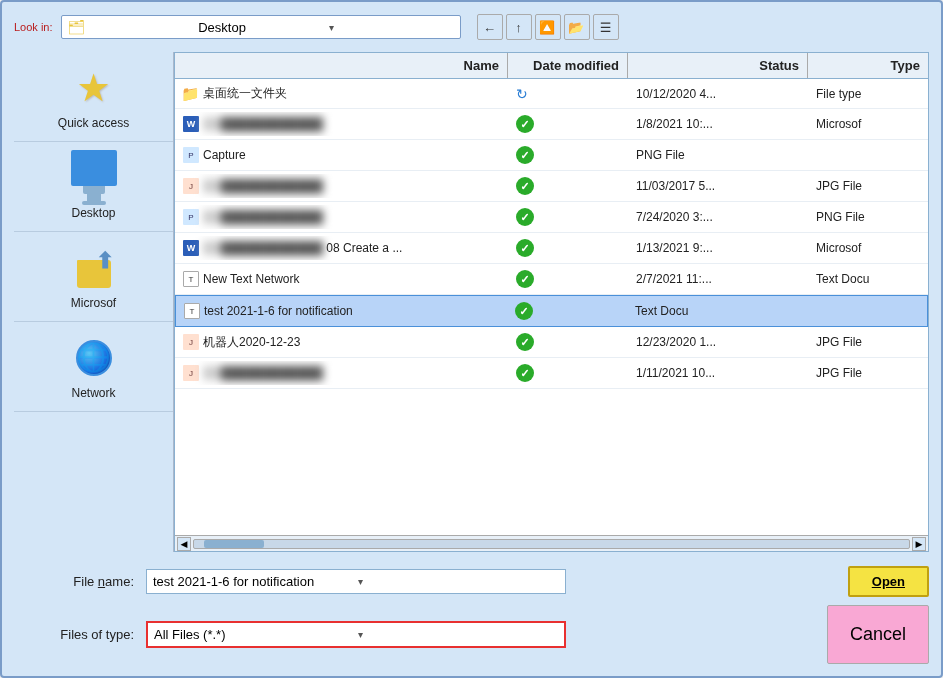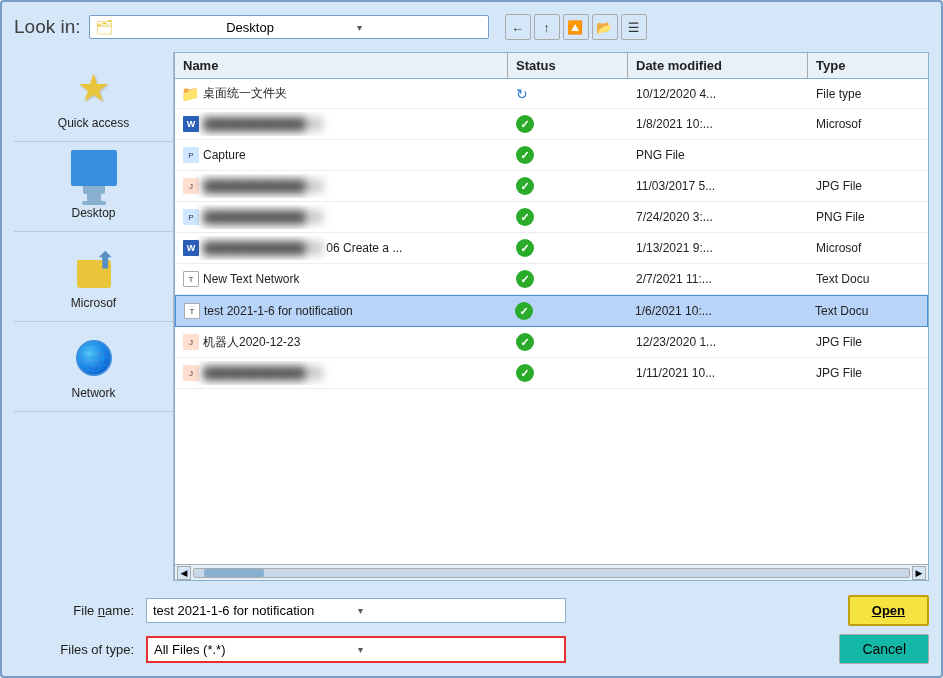--- a/index.html
+++ b/index.html
@@ -24,22 +24,22 @@
       gap: 8px;
       position: relative;
     }
     .top-bar {
       display: flex;
       align-items: center;
       gap: 8px;
       margin-bottom: 4px;
     }
     .look-in-label {
-      font-size: 19px;
-      color: #404040;
+      font-size: 11px;
+      color: #b91c1c;
       white-space: nowrap;
     }
     .look-in-dropdown {
       display: flex;
       align-items: center;
       background: white;
       border: 1px solid #7a9cc8;
       border-radius: 2px;
       padding: 3px 6px;
       flex: 1;
@@ -150,20 +150,21 @@
       overflow: hidden;
     }
     
     .file-list-container {
       flex: 1;
       background: white;
       border: 1px solid #8ab0d0;
       display: flex;
       flex-direction: column;
       overflow: hidden;
+      text-align: right;
     }
     .file-list-header {
       display: grid;
       grid-template-columns: 1fr 120px 180px 120px;
       background: #e8f0f8;
       border-bottom: 1px solid #8ab0d0;
     }
     .file-list-header-cell {
       padding: 5px 8px;
       font-weight: bold;
@@ -339,24 +340,24 @@
       background: #f5e342;
       border: 2px solid #c0a010;
       padding: 6px 22px;
       font-size: 13px;
       cursor: pointer;
       font-weight: bold;
       border-radius: 2px;
       text-decoration: underline;
     }
     .cancel-btn {
-      background: #14b8a6;
+      background: #f9a8d4;
       border: 1px solid #aaa;
-      padding: 6px 22px;
-      font-size: 14px;
+      padding: 18px 22px;
+      font-size: 18px;
       cursor: pointer;
       border-radius: 2px;
     }
     .buttons-col {
       display: flex;
       flex-direction: column;
       gap: 6px;
       margin-left: auto;
     }
     .blurred-text {
@@ -434,22 +435,22 @@
             <div style="position:absolute;inset:0;display:flex;align-items:center;justify-content:center;color:rgba(255,255,255,0.3);font-size:28px;">🌐</div>
           </div>
         </div>
         <span class="item-label">Network</span>
       </div>
     </div>
 
     <div class="file-list-container">
       <div class="file-list-header">
         <div class="file-list-header-cell">Name</div>
+        <div class="file-list-header-cell">Date modified</div>
         <div class="file-list-header-cell">Status</div>
-        <div class="file-list-header-cell">Date modified</div>
         <div class="file-list-header-cell">Type</div>
       </div>
       <div class="file-list-body" id="file-list-body">
       <div class="file-row">
             <div class="file-cell">
               <span class="file-icon">
                 <span style="color:#e8c53a;font-size:15px;">📁</span>
               </span>
               <span>桌面统一文件夹</span>
             </div>
@@ -508,21 +509,21 @@
               <span class="status-ok" style="display:inline-flex;align-items:center;justify-content:center;width:18px;height:18px;border-radius:50%;background:#2aab2a;color:white;font-size:11px;font-weight:bold;">✓</span>
             </div>
             <div class="file-cell">7/24/2020 3:...</div>
             <div class="file-cell">PNG File</div>
           </div>
           <div class="file-row">
             <div class="file-cell">
               <span class="file-icon">
                 <span class="word-icon">W</span>
               </span>
-              <span><span class="blurred-text" style="width: 120px;">████████████</span><span> 06 Create a ...</span></span>
+              <span><span class="blurred-text" style="width: 120px;">████████████</span><span> 08 Create a ...</span></span>
             </div>
             <div class="file-cell">
               <span class="status-ok" style="display:inline-flex;align-items:center;justify-content:center;width:18px;height:18px;border-radius:50%;background:#2aab2a;color:white;font-size:11px;font-weight:bold;">✓</span>
             </div>
             <div class="file-cell">1/13/2021 9:...</div>
             <div class="file-cell">Microsof</div>
           </div>
           <div class="file-row">
             <div class="file-cell">
               <span class="file-icon">
@@ -539,21 +540,20 @@
           <div class="file-row selected">
             <div class="file-cell">
               <span class="file-icon">
                 <span class="txt-icon">T</span>
               </span>
               <span>test 2021-1-6 for notification</span>
             </div>
             <div class="file-cell">
               <span class="status-ok" style="display:inline-flex;align-items:center;justify-content:center;width:18px;height:18px;border-radius:50%;background:#2aab2a;color:white;font-size:11px;font-weight:bold;">✓</span>
             </div>
-            <div class="file-cell">1/6/2021 10:...</div>
             <div class="file-cell">Text Docu</div>
           </div>
           <div class="file-row">
             <div class="file-cell">
               <span class="file-icon">
                 <span class="jpg-icon" style="background:#ffe0d0;color:#633;">J</span>
               </span>
               <span>机器人2020-12-23</span>
             </div>
             <div class="file-cell">

